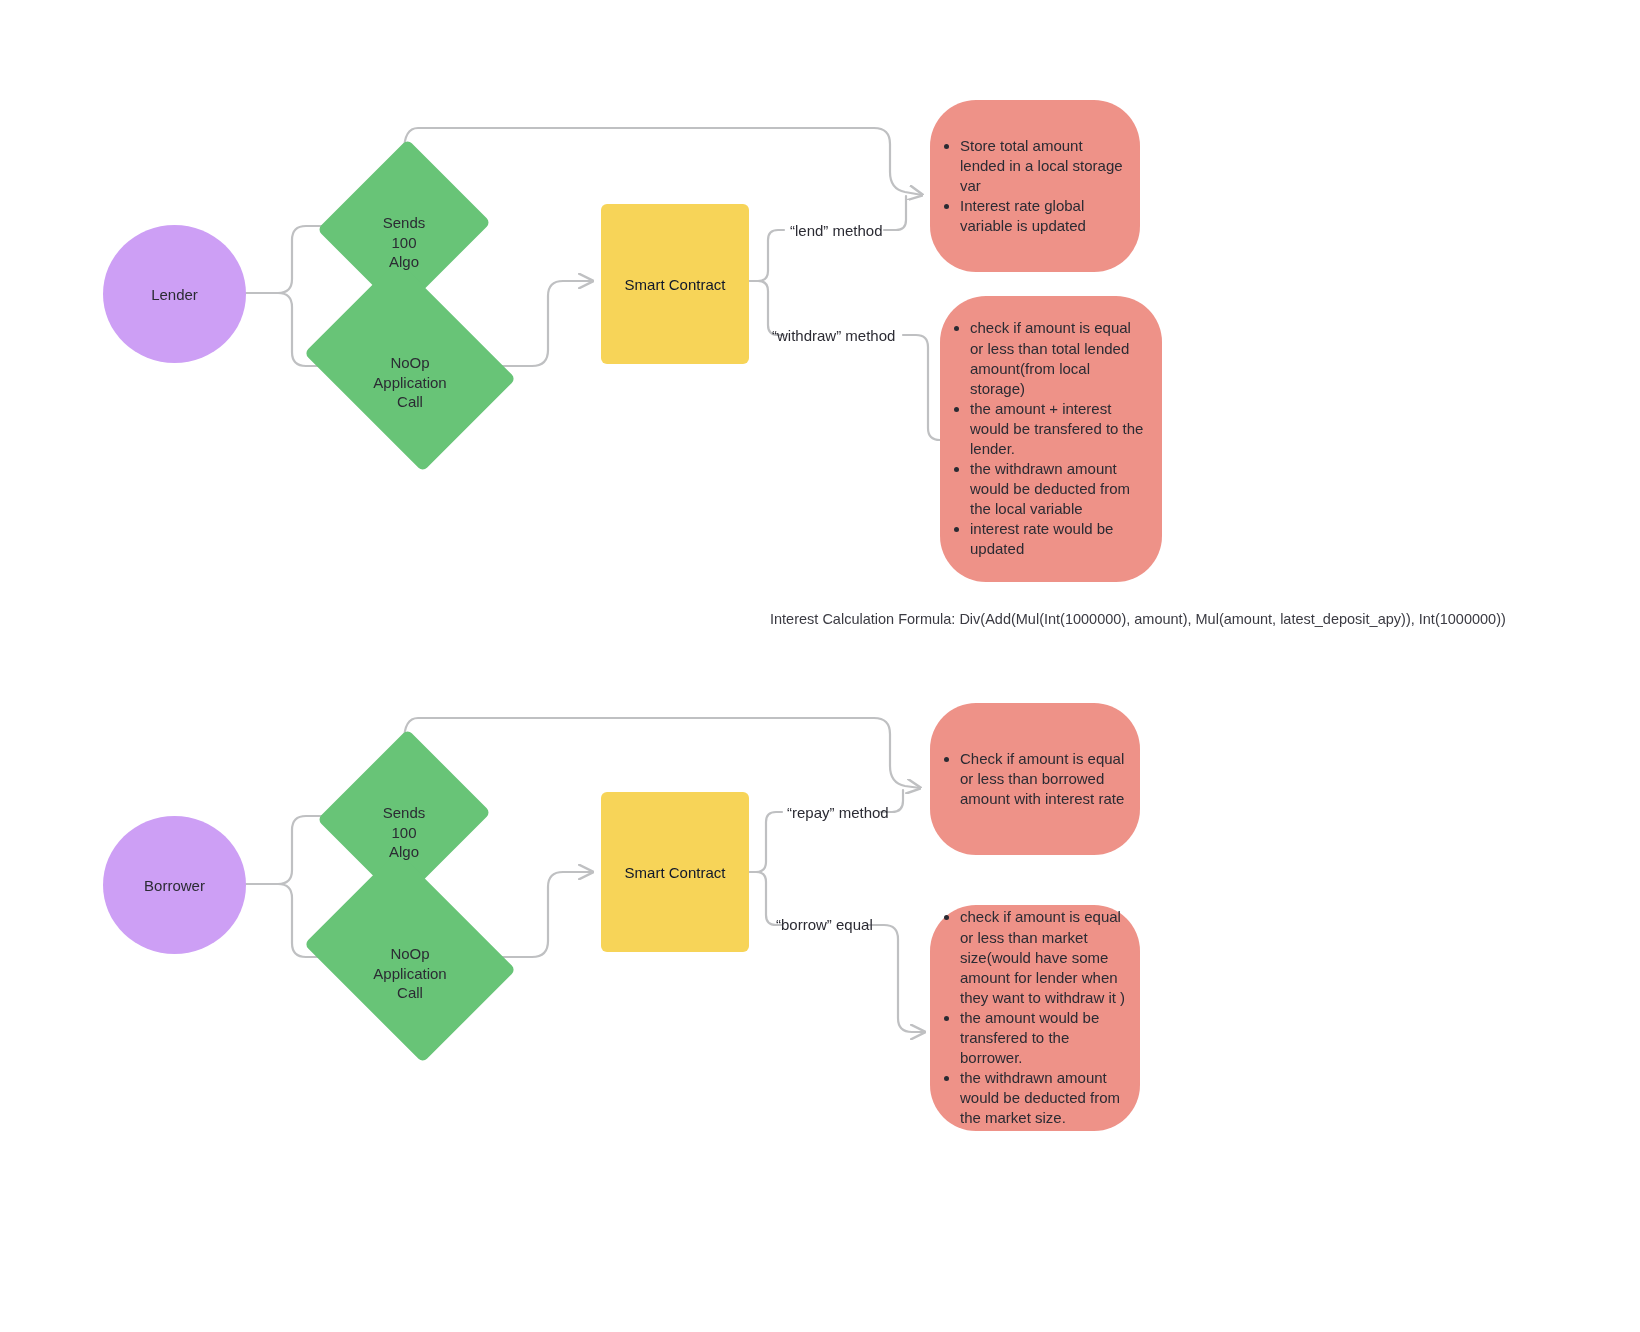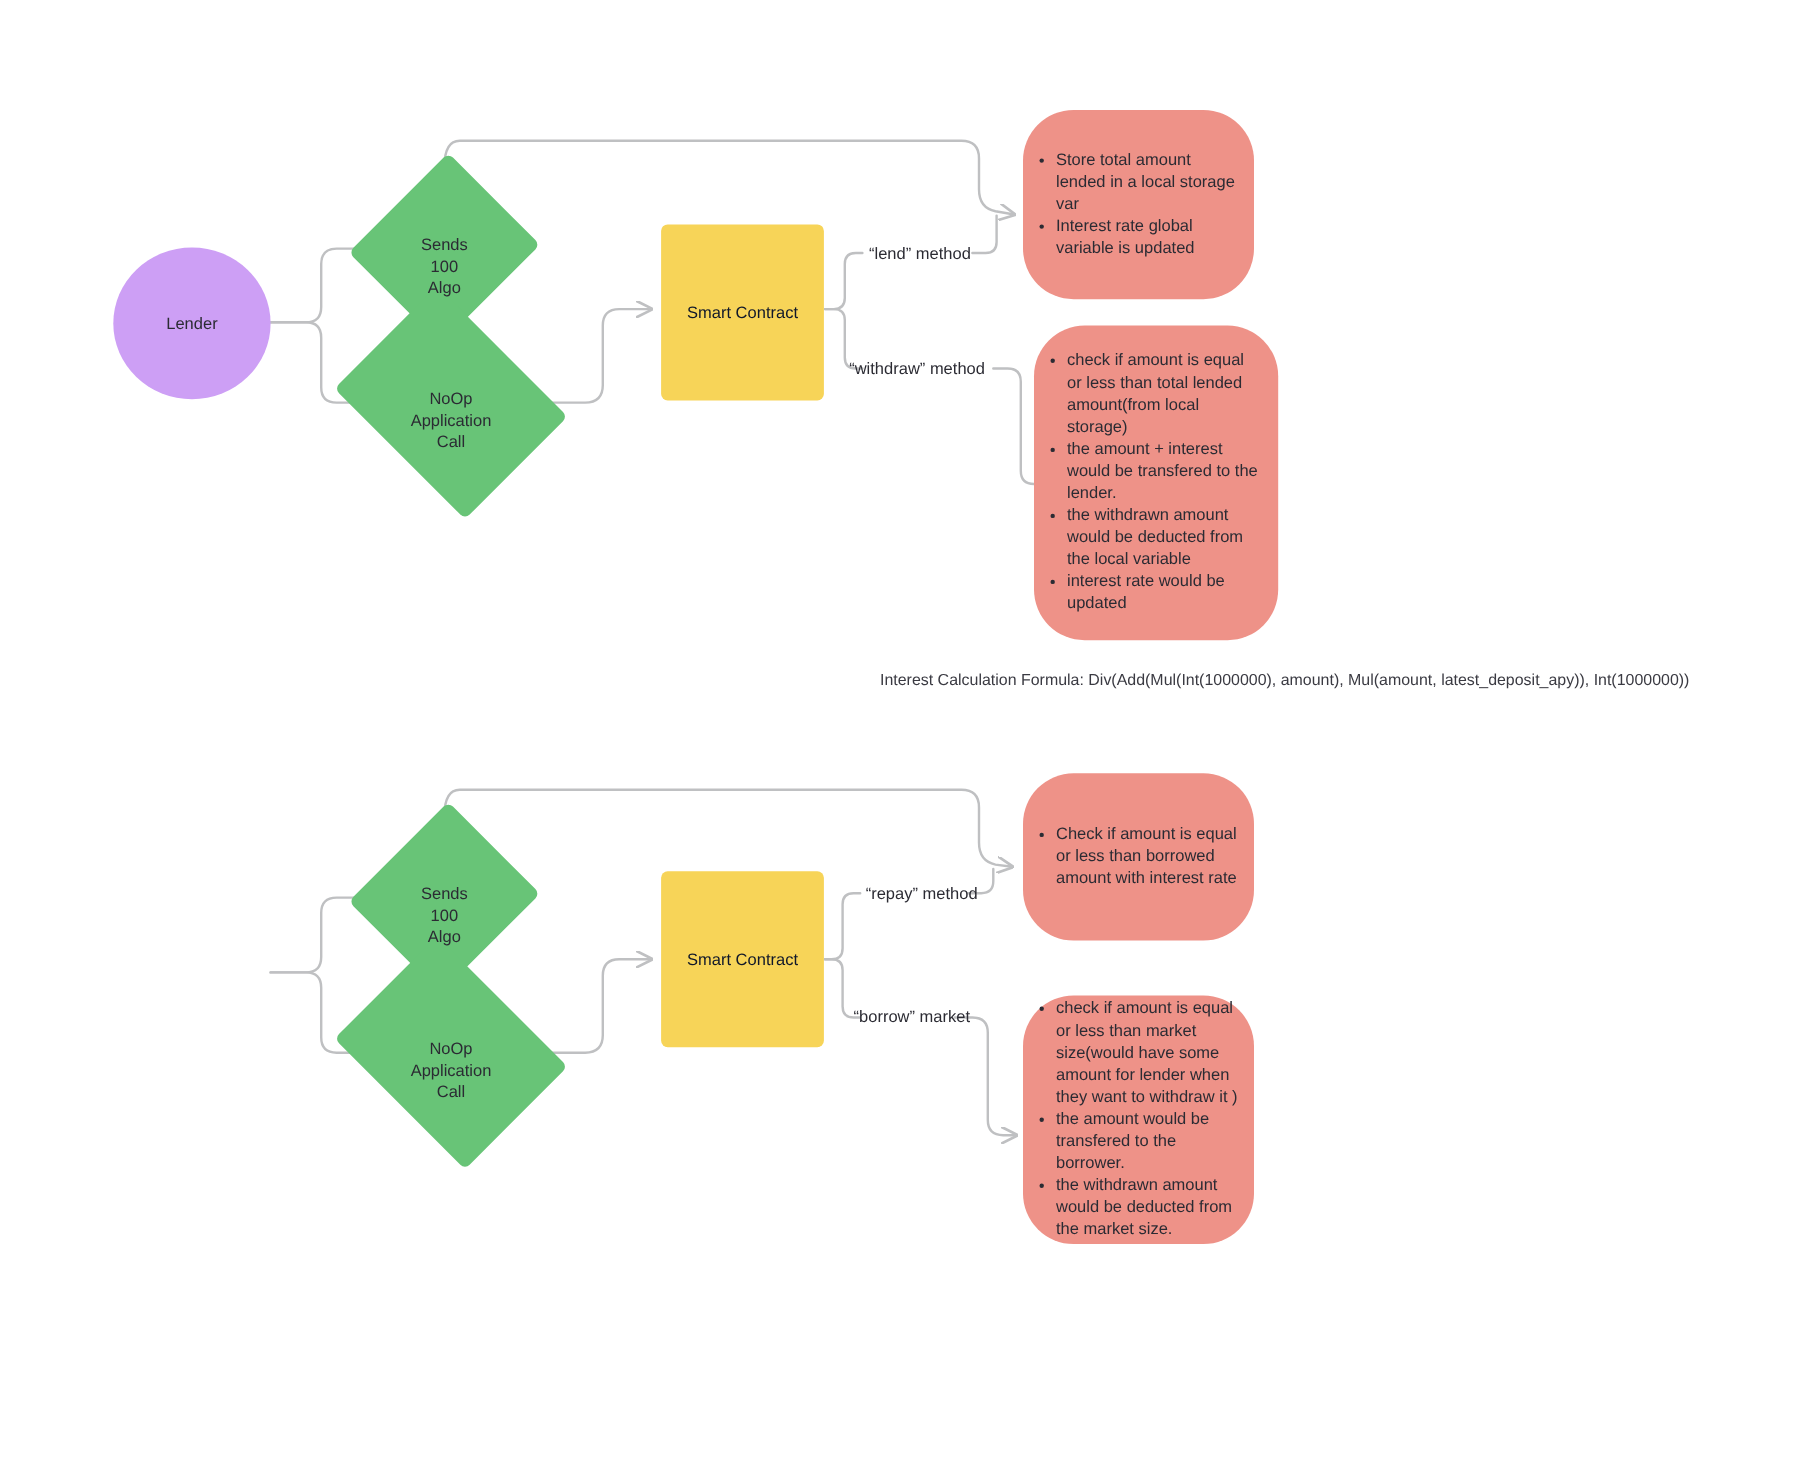--- a/index.html
+++ b/index.html
@@ -103,21 +103,20 @@
     color: #2b2b33;
     white-space: nowrap;
   }
 
   
   .formula {
     position: absolute;
     font-size: 14.5px;
     color: #3a3a42;
     white-space: nowrap;
-    margin-left: 30px;
   }
 </style>
 </head>
 <body>
 
 <div id="canvas">
 
   <svg class="edges" viewBox="0 0 1640 1332">
     <defs>
       <marker id="arrow" viewBox="0 0 10 10" refX="9" refY="5" markerWidth="7" markerHeight="7" orient="auto-start-reverse">
@@ -196,20 +195,23 @@
     <ul>
       <li>check if amount is equal or less than total lended amount(from local storage)</li>
       <li>the amount + interest would be transfered to the lender.</li>
       <li>the withdrawn amount would be deducted from the local variable</li>
       <li>interest rate would be updated</li>
     </ul>
   </div>
 
   <div class="formula" style="left:770px; top:611px;">Interest Calculation Formula: Div(Add(Mul(Int(1000000), amount), Mul(amount, latest_deposit_apy)), Int(1000000))</div>
 
+  <div class="node actor-circle" style="left:103px; top:816px; width:143px; height:138px;">
+    <span>Borrower</span>
+  </div>
 
   <div class="node diamond-wrap" style="left:345px; top:752px; width:118px; height:128px;">
     <div class="diamond-shape"></div>
     <div class="diamond-label">Sends
 100
 Algo</div>
   </div>
 
   <div class="node diamond-wrap" style="left:326px; top:891px; width:168px; height:132px;">
     <div class="diamond-shape"></div>
@@ -217,21 +219,21 @@
 Application
 Call</div>
   </div>
 
   <div class="node contract-box" style="left:601px; top:792px; width:148px; height:160px;">
     <span>Smart Contract</span>
   </div>
 
   <div class="edge-label" style="left:787px; top:804px;">“repay” method</div>
 
-  <div class="edge-label" style="left:776px; top:916px;">“borrow” market</div>
+  <div class="edge-label" style="left:776px; top:916px;">“borrow” equal</div>
 
   <div class="node note-box" style="left:930px; top:703px; width:210px; height:152px;">
     <ul>
       <li>Check if amount is equal or less than borrowed amount with interest rate</li>
     </ul>
   </div>
 
   <div class="node note-box" style="left:930px; top:905px; width:210px; height:226px;">
     <ul>
       <li>check if amount is equal or less than market size(would have some amount for lender when they want to withdraw it )</li>

